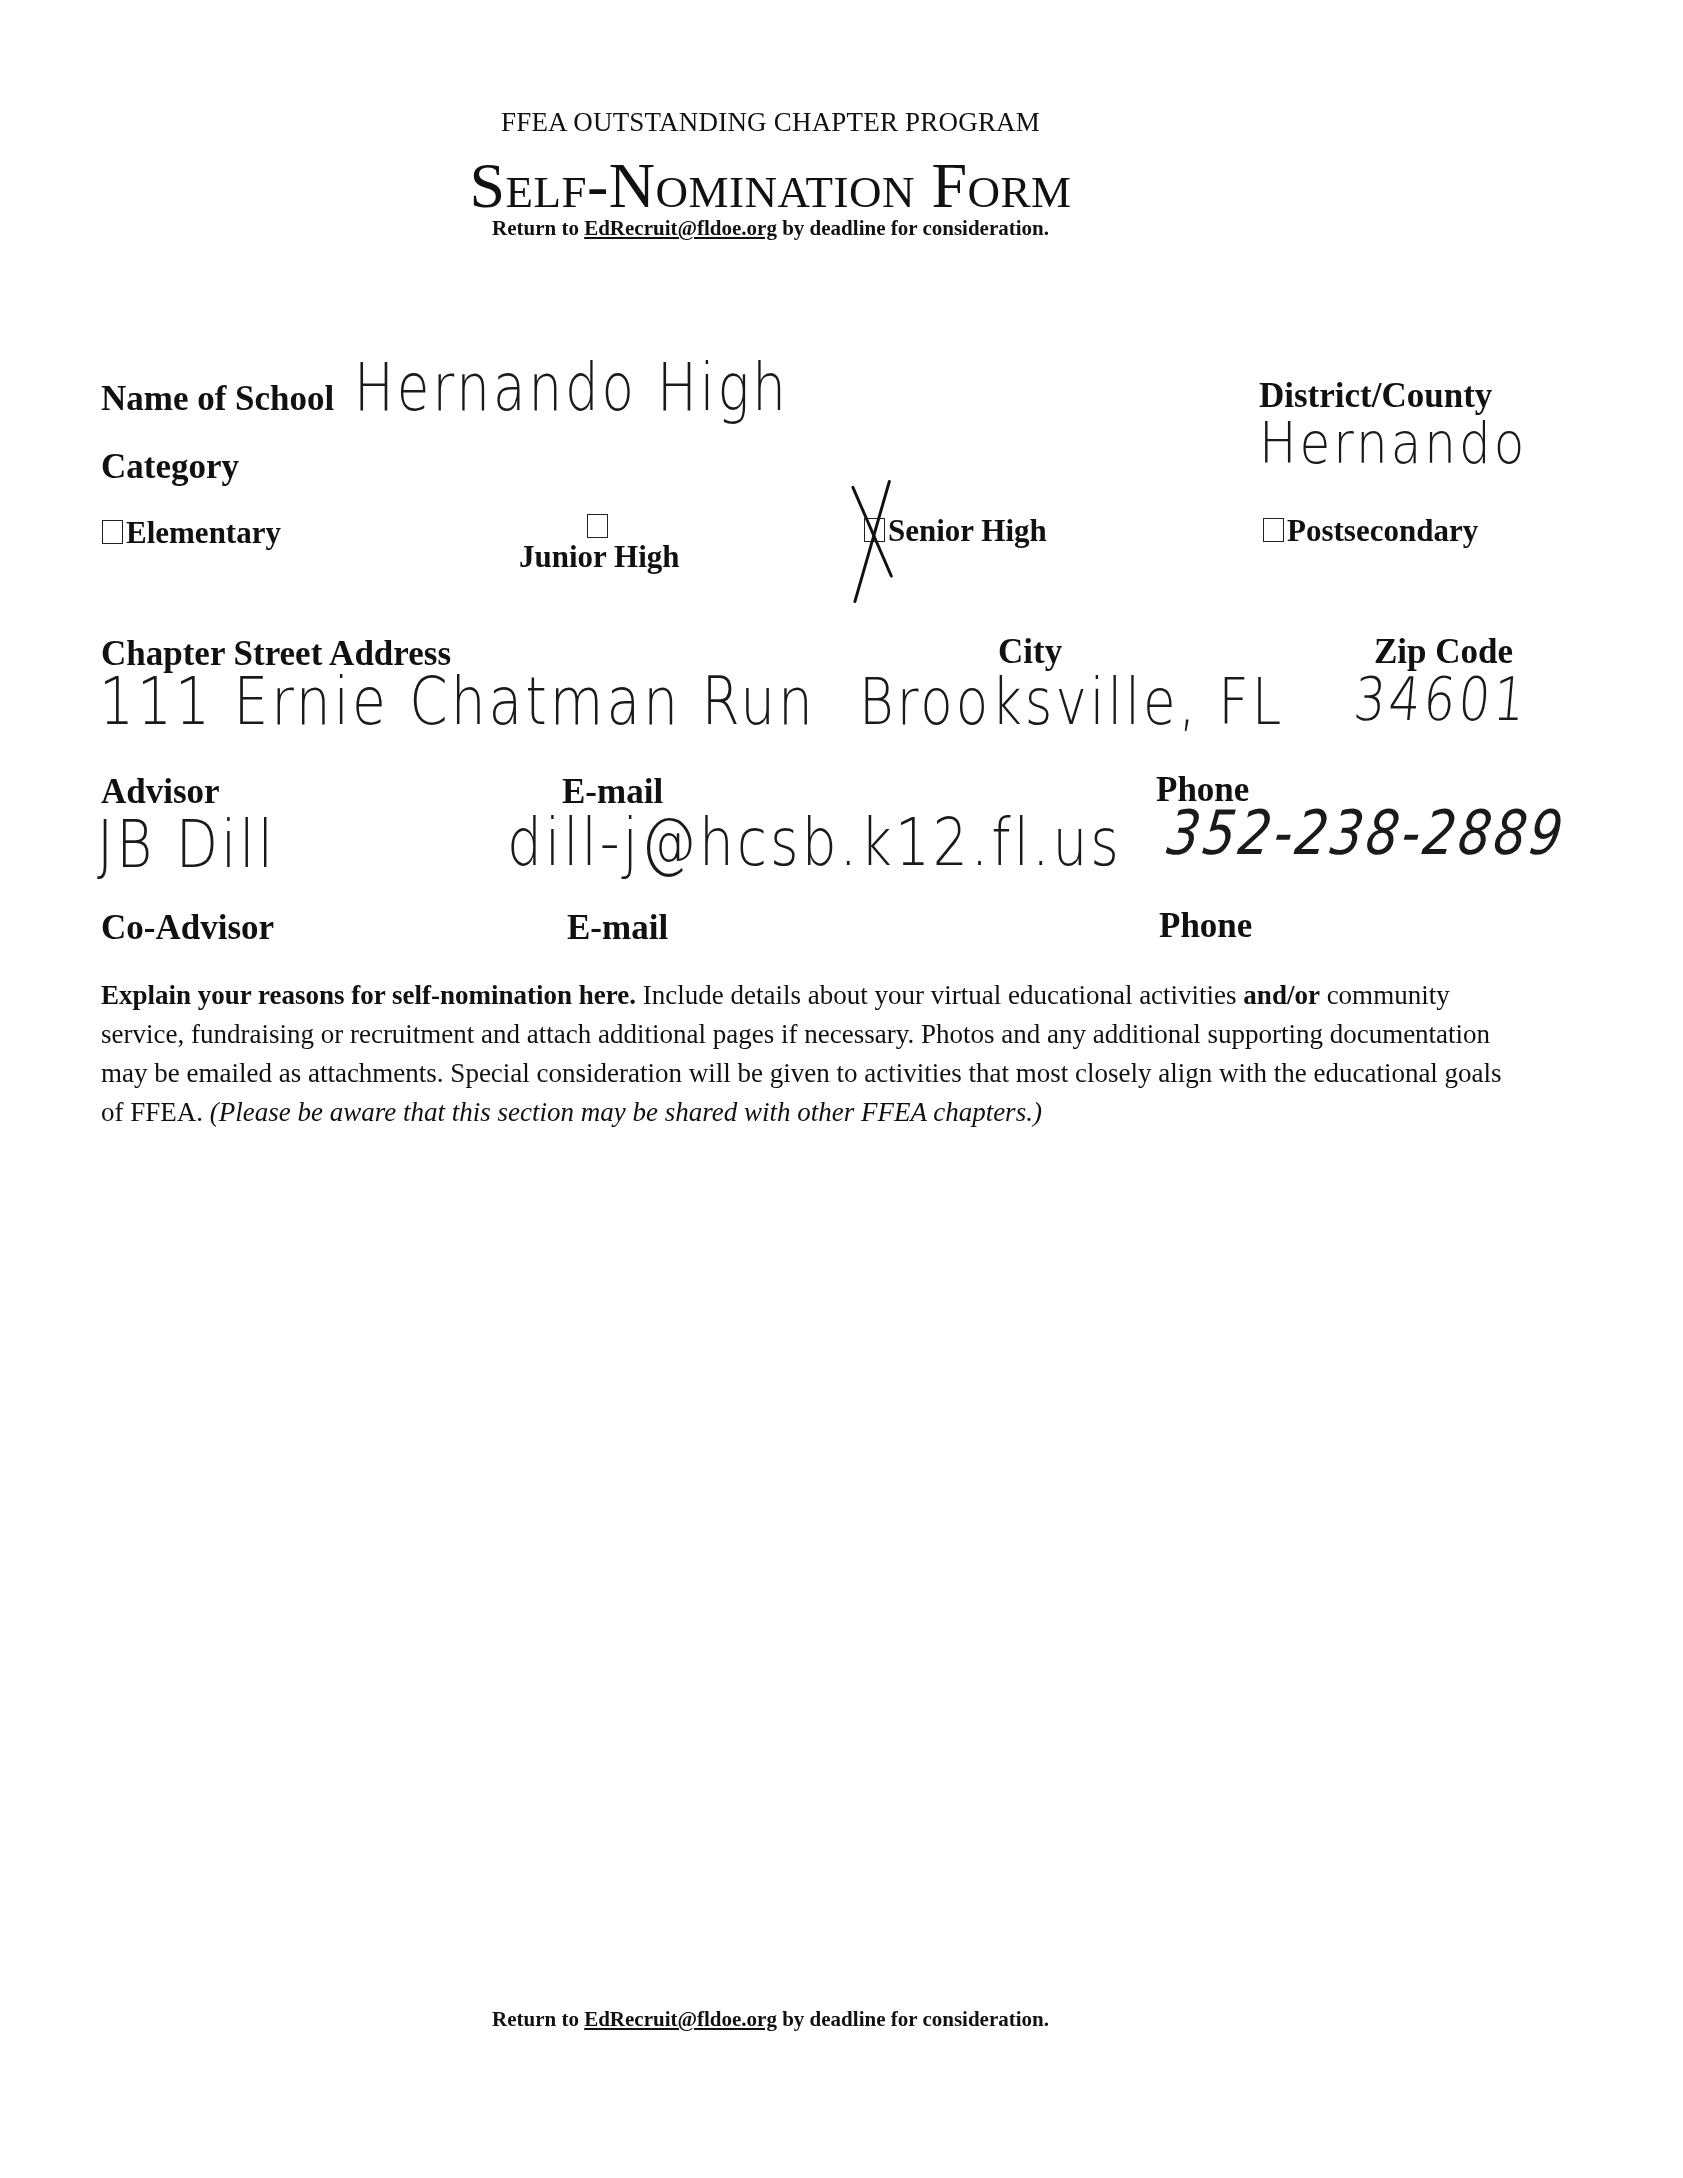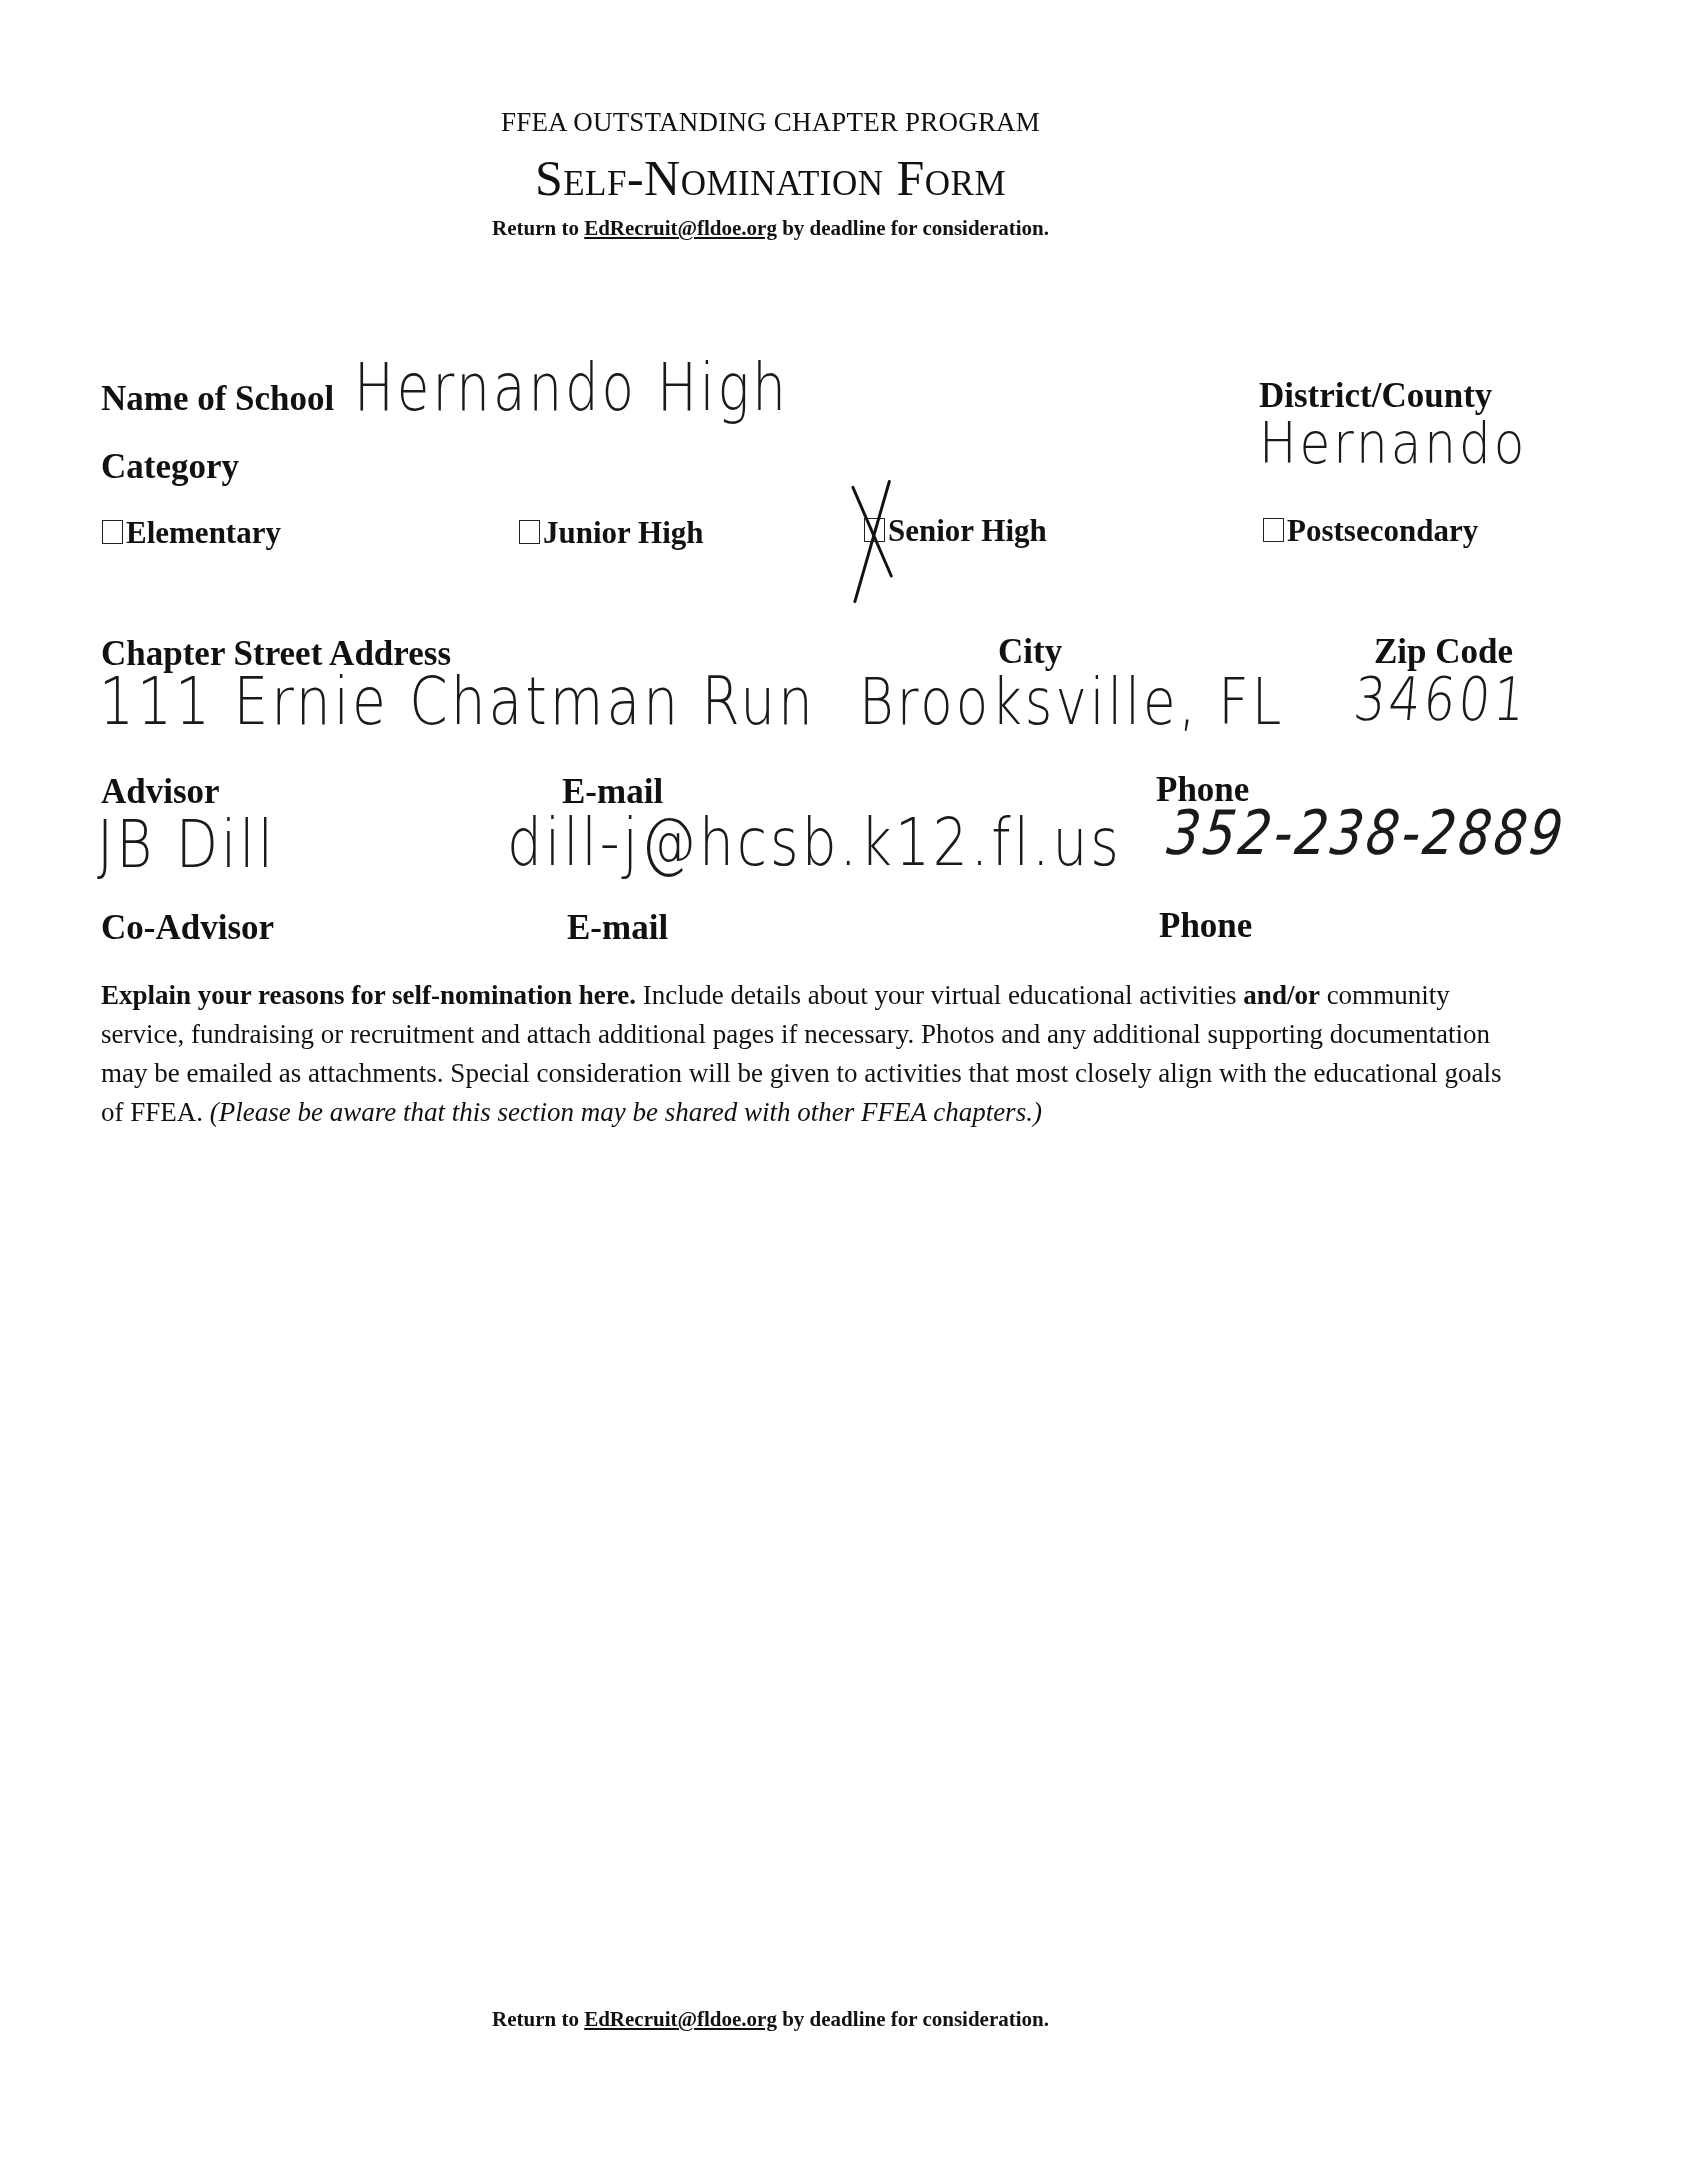--- a/index.html
+++ b/index.html
@@ -3,21 +3,21 @@
   <meta charset="utf-8">
   <style>
     html, body { margin: 0; padding: 0; background: #ffffff; }
     body {
       width: 1683px; height: 2178px; position: relative; overflow: hidden;
       font-family: "Liberation Serif", "DejaVu Serif", serif; color: #111;
     }
     .abs { position: absolute; }
     .center { left: 0; width: 1541px; text-align: center; }
     .program { top: 107px; font-size: 27px; letter-spacing: 0.2px; }
-    .title { top: 149px; font-size: 50px; font-variant: small-caps; letter-spacing: 0.5px; }
+    .title { top: 149px; font-size: 64px; font-variant: small-caps; letter-spacing: 0.5px; }
     .return-line { font-size: 21px; font-weight: bold; }
     .return-line .email-link { text-decoration: underline; color: #111; }
     .top-return { top: 216px; }
     .bottom-return { top: 2007px; }
     .label { font-weight: bold; font-size: 35px; font-family: Liberation Serif, serif; }
     .hand {
       font-family: "DejaVu Sans", sans-serif; font-weight: 200; color: #1a1a1a;
       font-style: normal; letter-spacing: 3px;
       transform-origin: left center;
     }
@@ -47,21 +47,21 @@
 
 <div class="abs label" style="left:1259px; top:376px;">District/County</div>
 <div class="abs hand" style="left:1259px; top:414px; font-size:50px; transform: scaleY(1.15);">Hernando</div>
 
 <div class="abs label" style="left:101px; top:447px;">Category</div>
 
 <div class="abs checkbox-row" style="left:102px; top:515px;">
   <span class="box"></span>
   <span>Elementary</span>
 </div>
-<div class="abs checkbox-row" style="left:519px; top:515px;">
+<div class="abs checkbox-row" style="left:519px; top:515px;flex-direction:column;">
   <span class="box"></span>
   <span>Junior High</span>
 </div>
 <div class="abs checkbox-row" style="left:864px; top:513px;">
   <span class="box"></span>
   <span>Senior High</span>
 </div>
 
 <svg class="xmark" style="left:847px; top:479px;" width="63" height="129" viewBox="0 0 64 130">
   <path d="M6 8 L45 98" stroke="#111" stroke-width="3" fill="none" stroke-linecap="round"></path>

